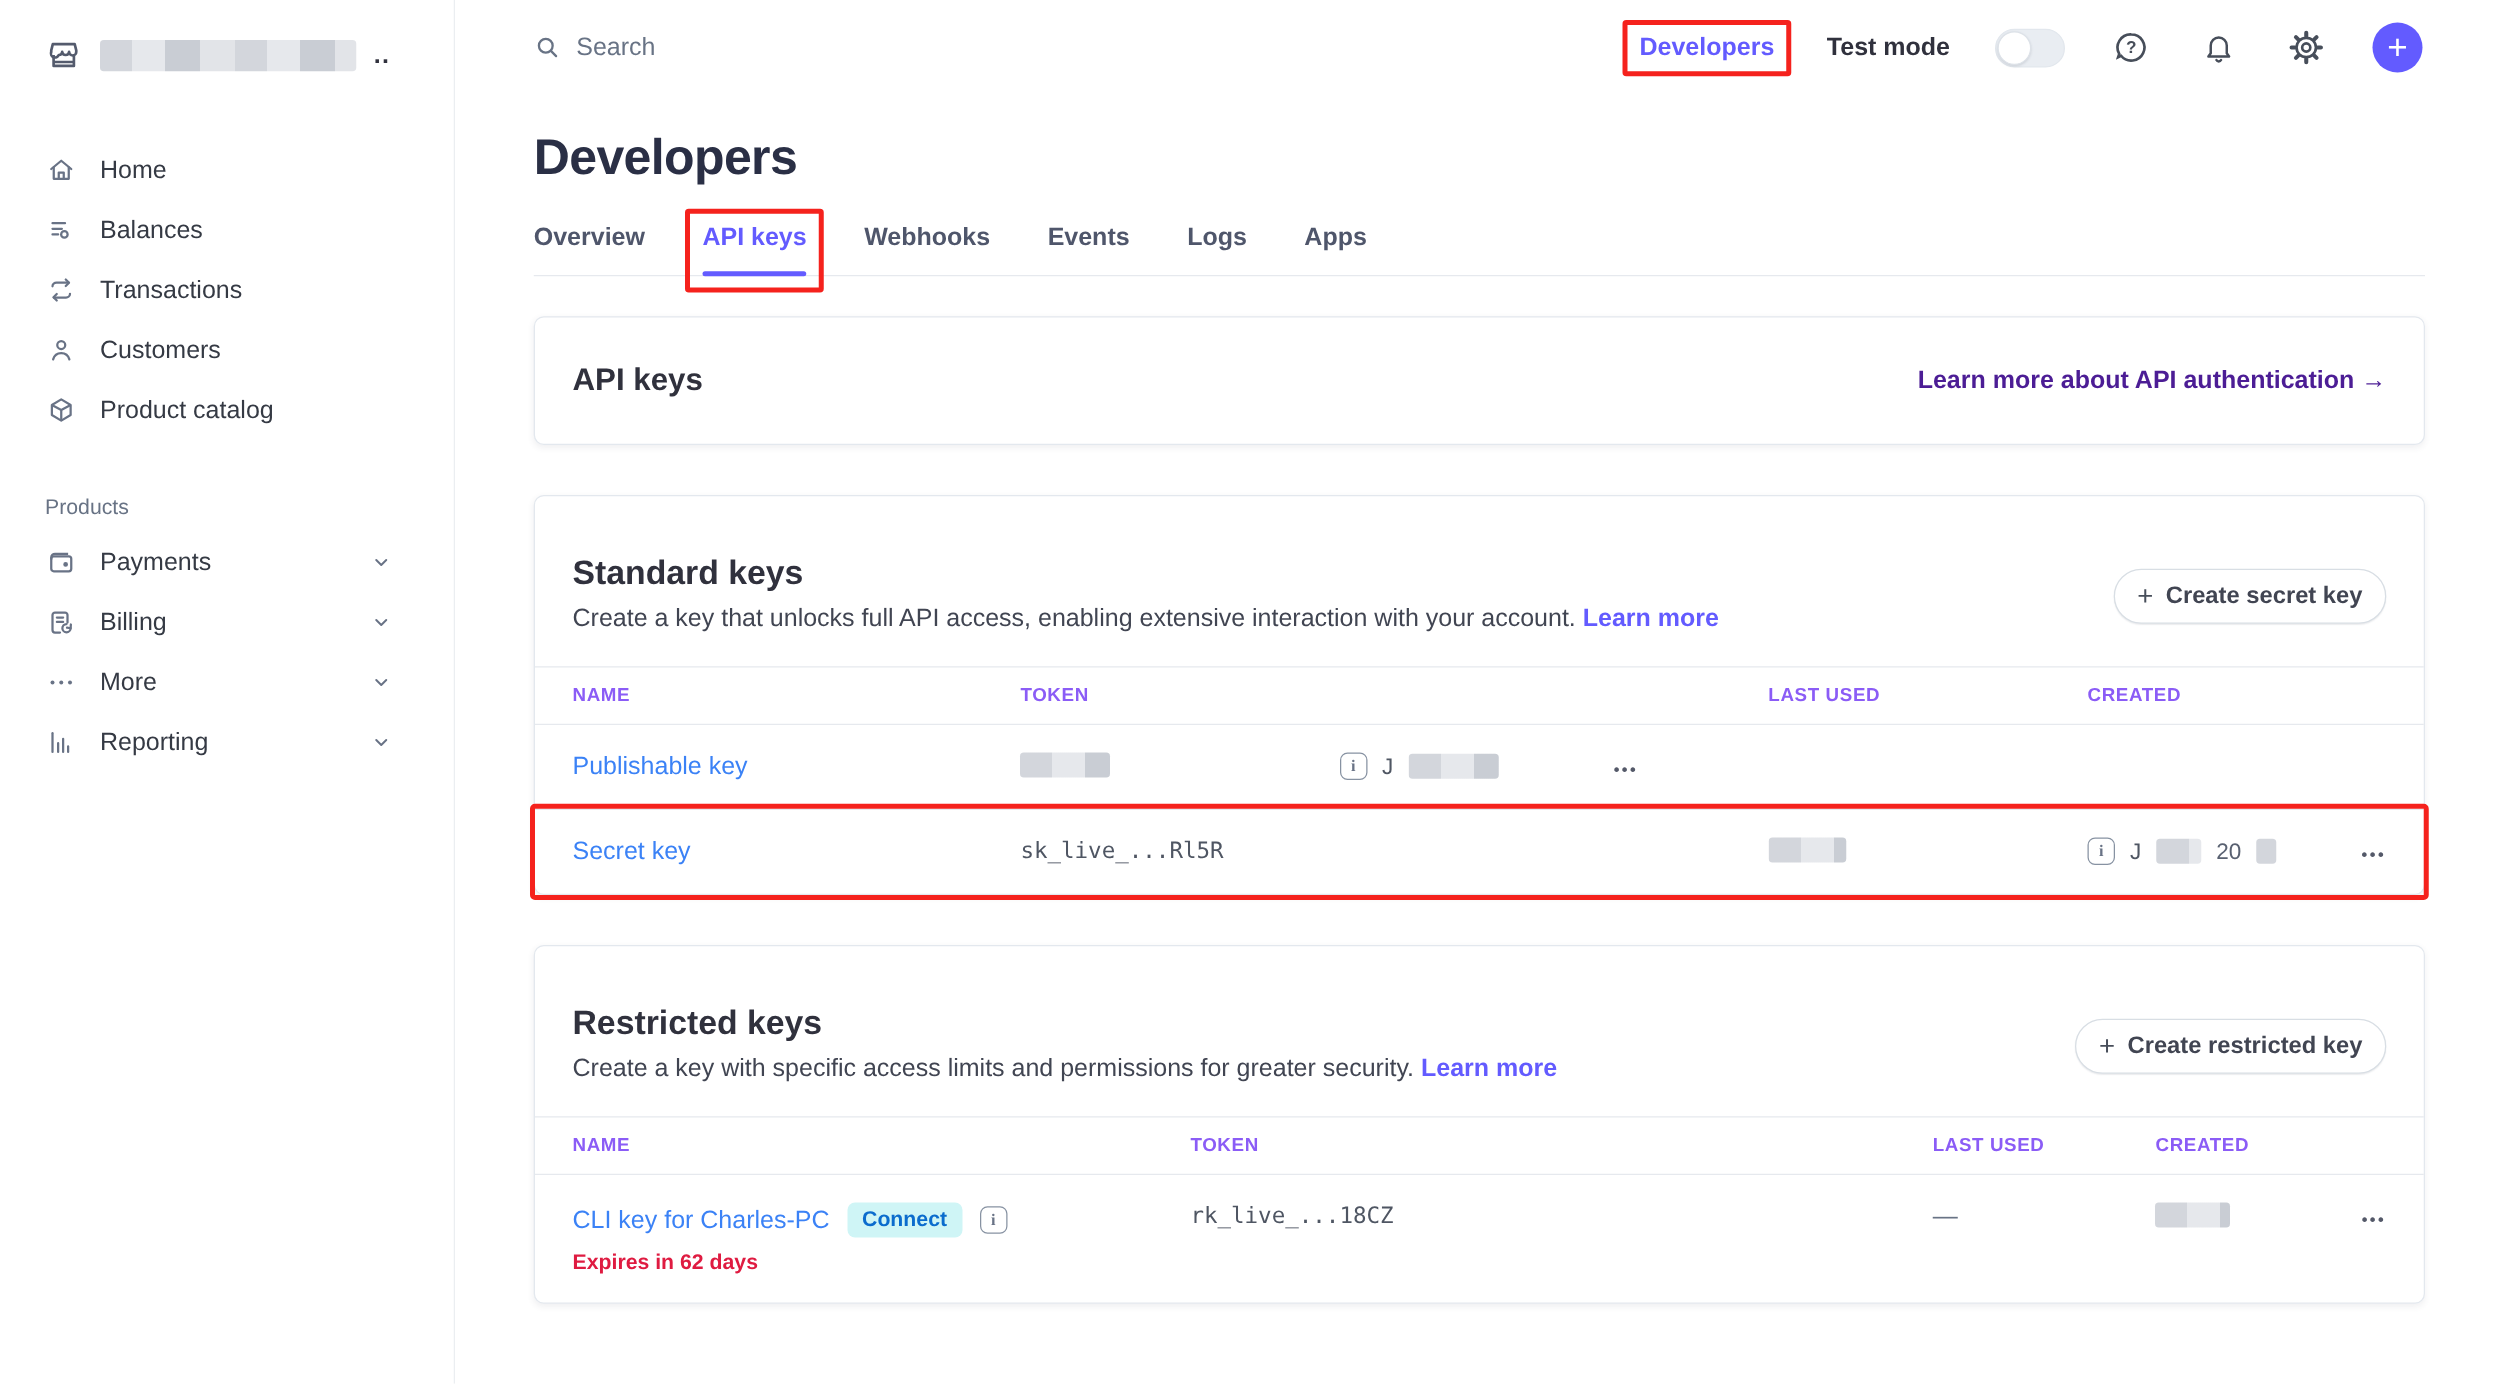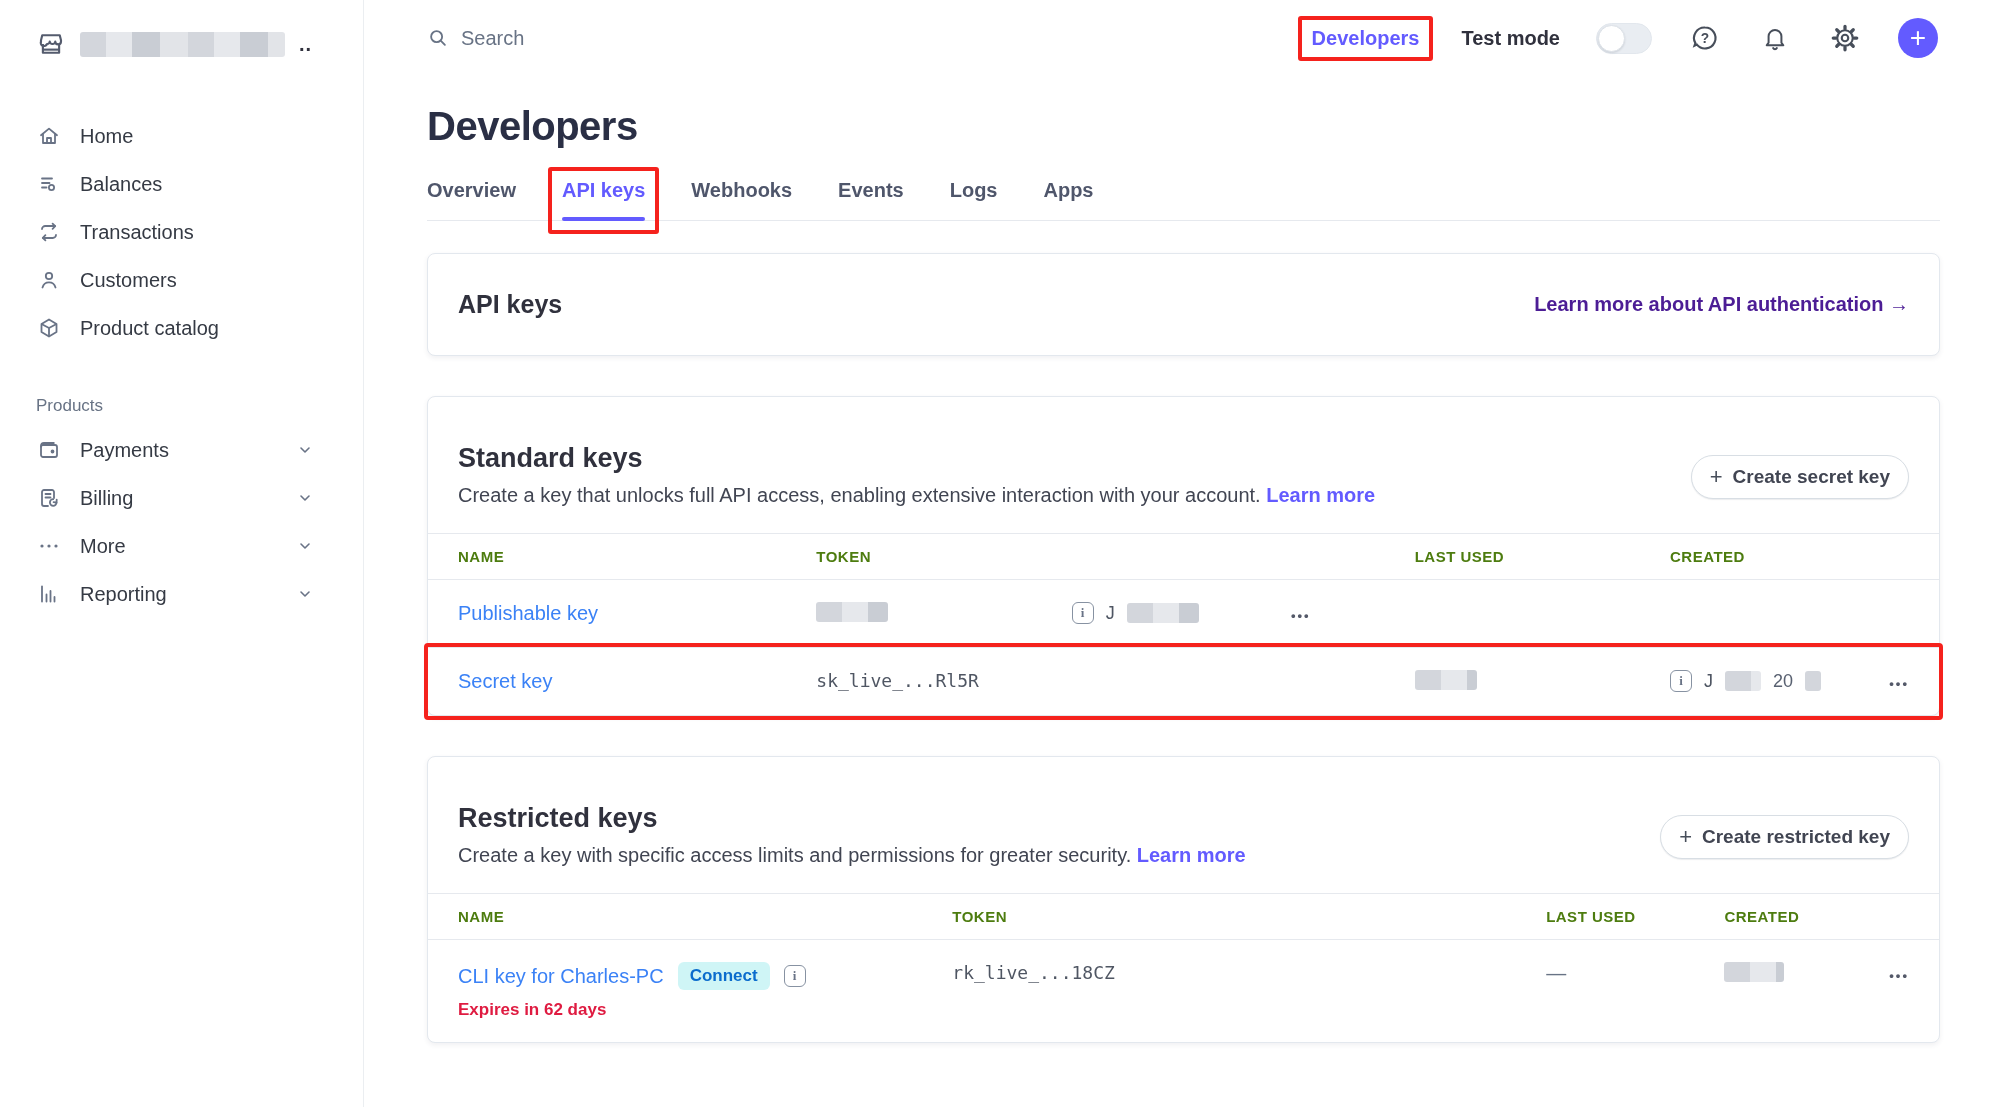--- a/index.html
+++ b/index.html
@@ -57,21 +57,21 @@
   .card-head { padding:0 30px; display:flex; justify-content:space-between; align-items:flex-start; }
   .card-head h2 { font-size:27px; font-weight:700; color:#30313d; }
   .card-desc { margin-top:10px; font-size:20px; color:#414552; }
   .btn { display:flex; align-items:center; gap:10px; border:1px solid #d8dee4; border-radius:24px; background:#fff;
          padding:10px 18px; font-size:19px; font-weight:600; color:#414552; cursor:pointer;
          box-shadow:0 1px 1px rgba(60,66,87,.10); white-space:nowrap; margin-top:12px; }
   .btn .plus { font-size:22px; font-weight:400; color:#474e5a; line-height:1; }
 
   .tbl { margin-top:26px; }
   .thead { display:flex; border-top:1px solid #e6e9ee; border-bottom:1px solid #e6e9ee; padding:14px 0;
-           font-size:15px; font-weight:700; color:#4d7c0f; letter-spacing:.5px; }
+           font-size:15px; font-weight:700; color:#8b5cf6; letter-spacing:.5px; }
   .trow { display:flex; border-bottom:1px solid #e6e9ee; position:relative; }
   .trow:last-child { border-bottom:none; }
   .cell { padding-top:22px; padding-bottom:22px; }
   .c-pad-l { padding-left:30px; }
   .c-actions { text-align:right; padding-right:30px; }
   
   .s-name{width:25.7%;} .s-token{width:39.6%;} .s-last{width:16.9%;} .s-created{width:13%;} .s-act{width:4.8%;}
   
   .r-name{width:34.7%;} .r-token{width:39.3%;} .r-last{width:11.8%;} .r-created{width:10%;} .r-act{width:4.2%;}
 

